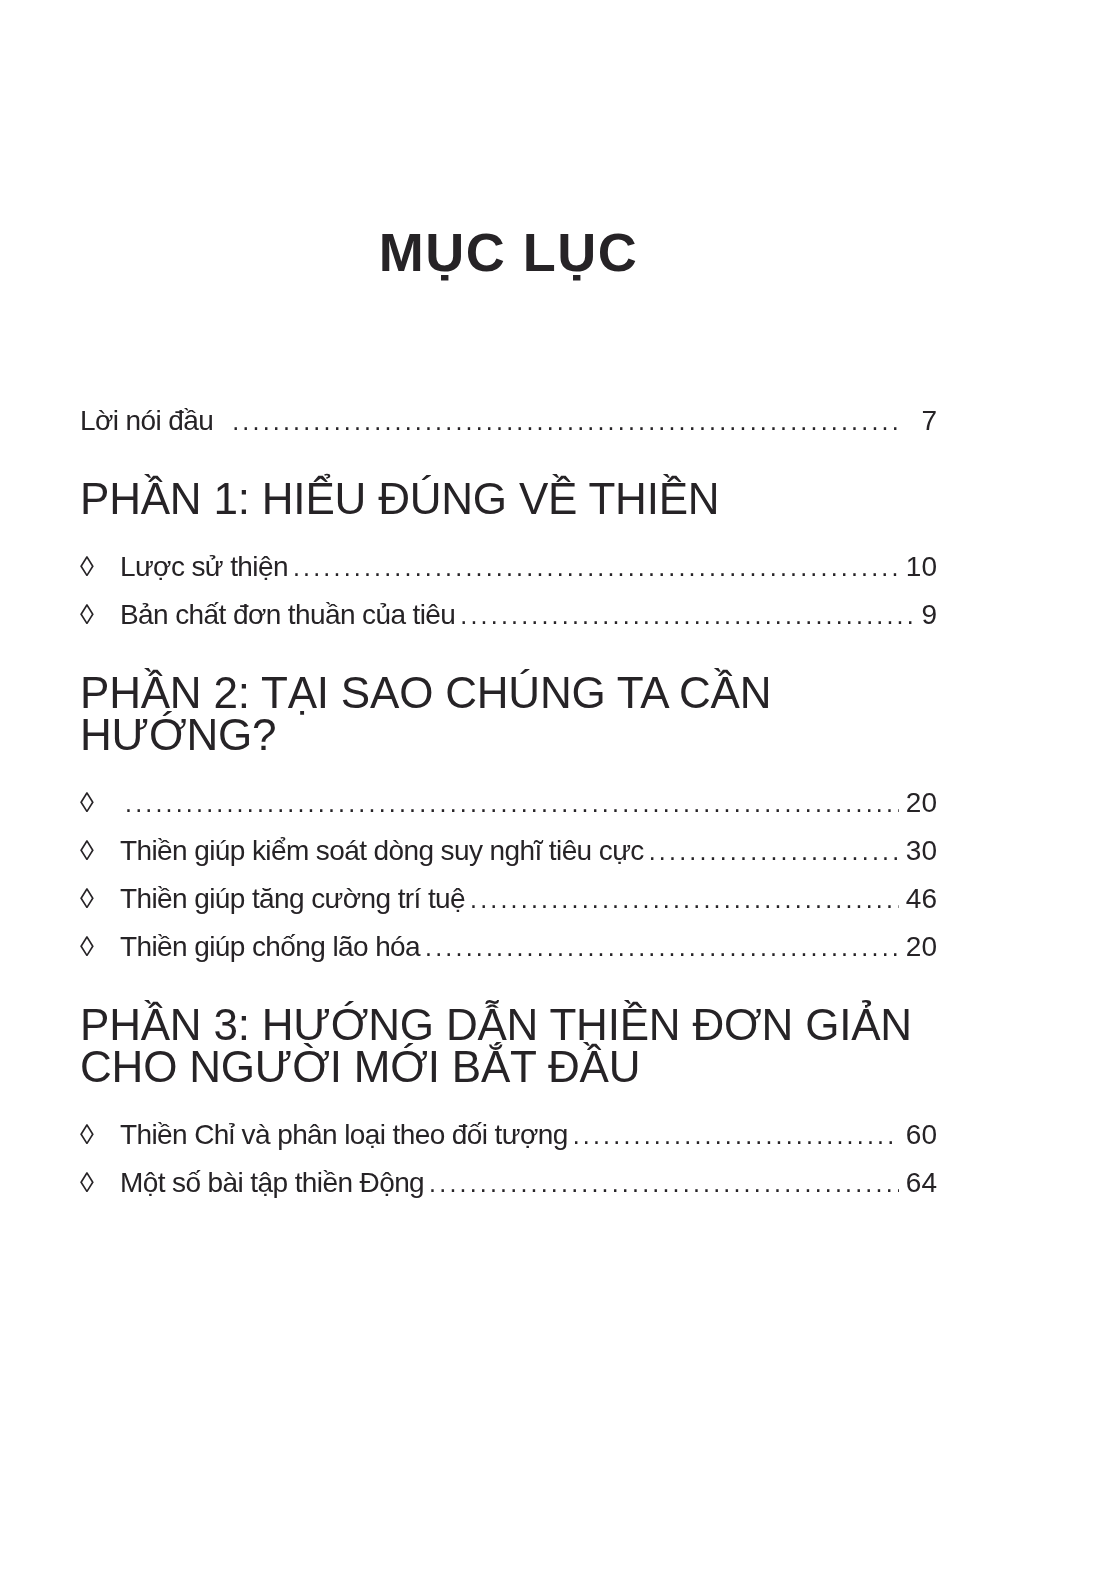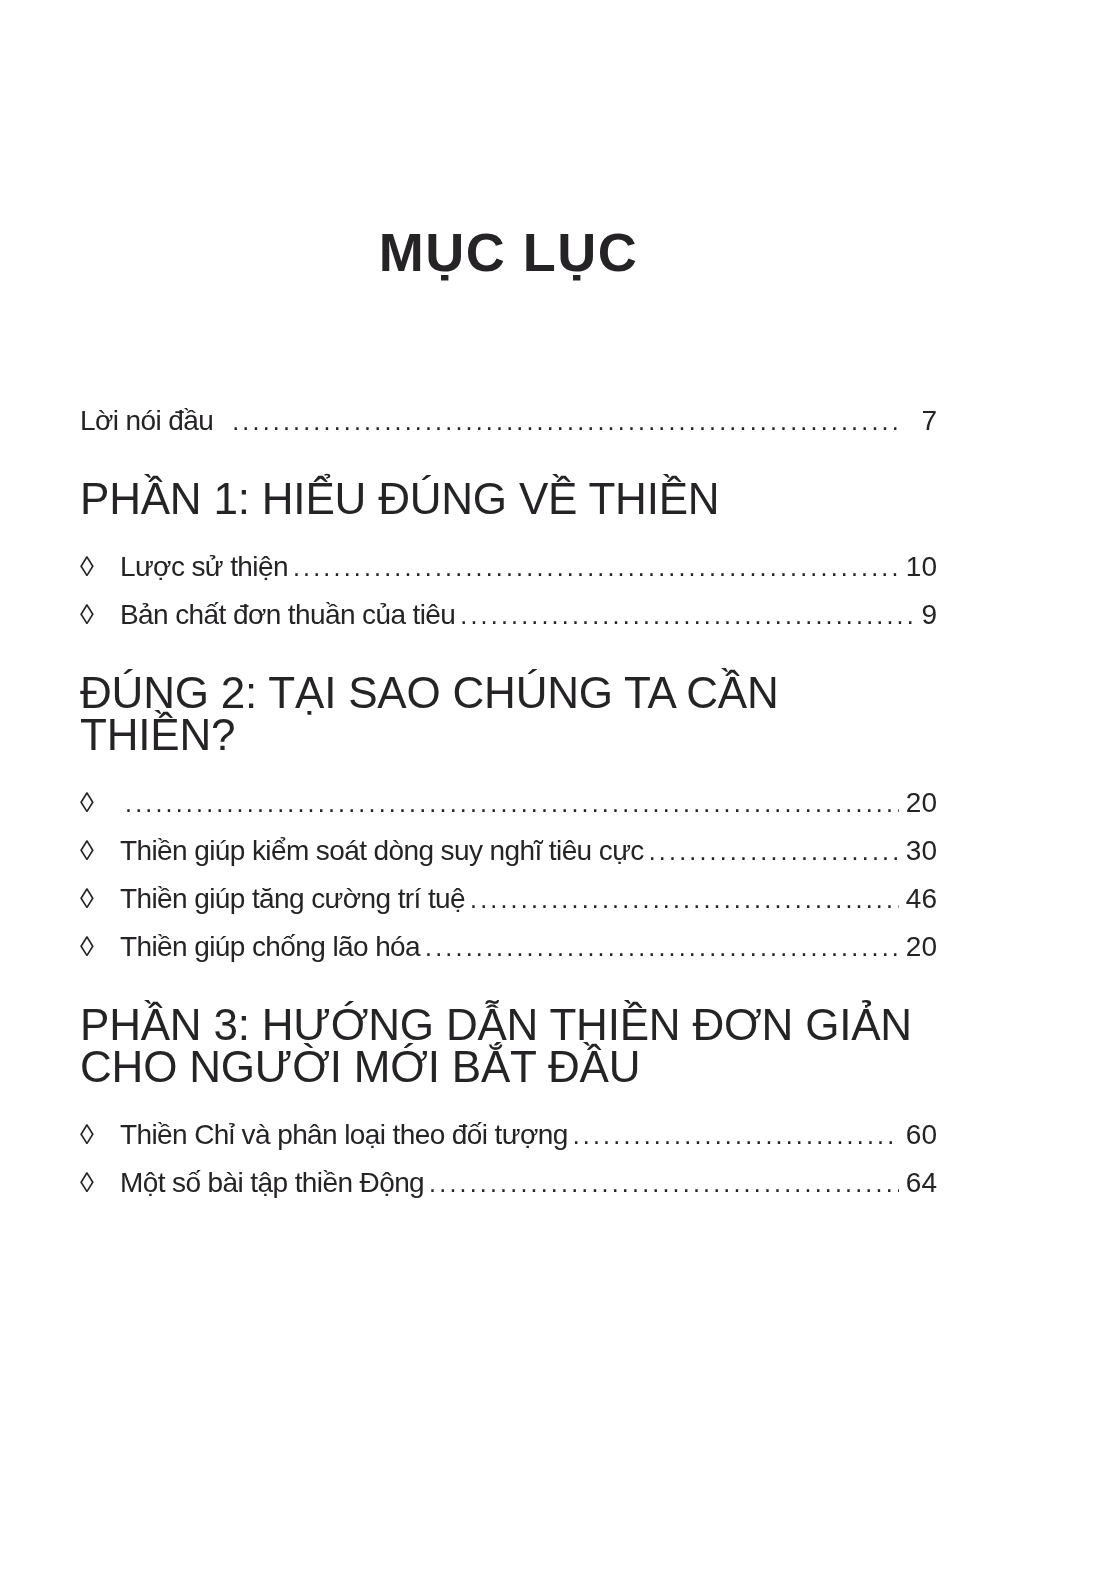--- a/index.html
+++ b/index.html
@@ -92,21 +92,21 @@
     <span class="bullet">◊</span>
     <span class="label">Bản chất đơn thuần của tiêu</span>
     <span class="leader">....................................................................................................................................................................................</span>
     <span class="pagenum">9</span>
   </div>
 </div>
   </div>
 
   <div class="toc-section">
     <h2 class="section-heading">
-            <div>ĐÚNG 2: TẠI SAO CHÚNG TA CẦN THIỀN?</div>
+            <div>PHẦN 2: TẠI SAO CHÚNG TA CẦN HƯỚNG?</div>
           </h2>
     <div class="rows">
   <div class="toc-row item">
     <span class="bullet">◊</span>
     <span class="leader">....................................................................................................................................................................................</span>
     <span class="pagenum">20</span>
   </div>
 
   <div class="toc-row item">
     <span class="bullet">◊</span>

